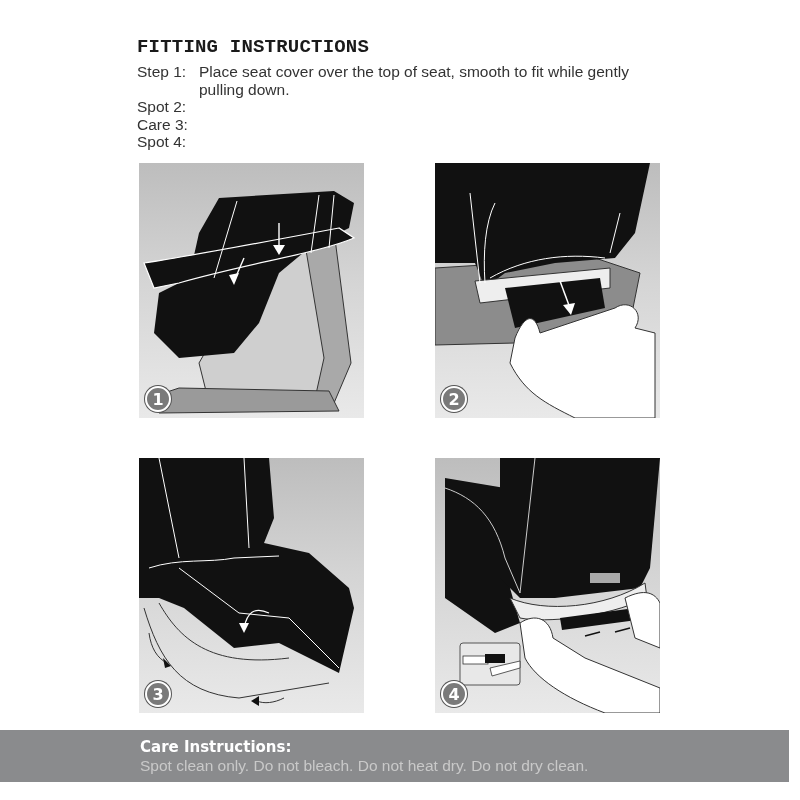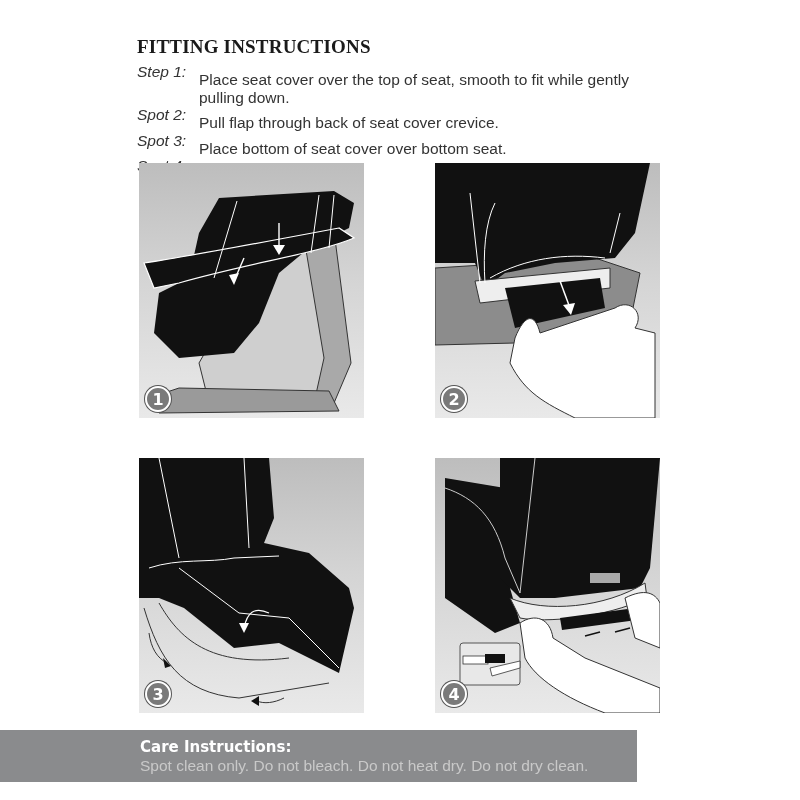--- a/index.html
+++ b/index.html
@@ -1,45 +1,43 @@
 <!DOCTYPE html>
 <html><head>
 <meta charset="utf-8">
 <style>
   html,body{margin:0;padding:0;}
   body{width:800px;height:800px;background:#fff;position:relative;overflow:hidden;font-family:"Liberation Sans",sans-serif;}
-  .title{position:absolute;left:137px;top:36px;font-size:19px;font-weight:bold;color:#1a1a1a;letter-spacing:0.2px;font-family:Liberation Serif, serif;}
+  .title{position:absolute;left:137px;top:36px;font-size:19px;font-weight:bold;color:#1a1a1a;letter-spacing:0.2px;font-family:Liberation Mono, monospace;}
   .steps{position:absolute;left:137px;top:63px;font-size:15.5px;color:#333;line-height:17.5px;font-family:"Liberation Sans",sans-serif;}
   .step-row{display:flex;white-space:nowrap;}
-  .step-label{width:62px;flex:none;font-style:italic;}
-  .step-text{white-space:normal;width:460px;margin-top:8px;}
+  .step-label{width:62px;flex:none;}
+  .step-text{white-space:normal;width:460px;}
   .panel{position:absolute;width:225px;height:255px;overflow:hidden;background:linear-gradient(180deg,#bdbdbd 0%,#d4d4d4 45%,#e9e9e9 100%);}
   .panel svg{position:absolute;left:0;top:0;width:225px;height:255px;}
   .badge{position:absolute;left:6px;bottom:6px;width:22px;height:22px;border-radius:50%;background:#7a7a7a;border:2px solid #fff;box-shadow:0 0 0 1px #555;color:#fff;font-weight:bold;font-size:16px;display:flex;align-items:center;justify-content:center;font-family:"DejaVu Sans",sans-serif;}
-  .care{position:absolute;left:0;top:730px;width:637px;height:52px;background:#8a8b8d;}
+  .care{position:absolute;left:0;top:730px;width:789px;height:52px;background:#8a8b8d;}
   .care-title{position:absolute;left:140px;top:8px;color:#fff;font-weight:bold;font-size:15px;font-family:"DejaVu Sans",sans-serif;}
   .care-text{position:absolute;left:140px;top:27px;color:#c9c9c9;font-size:15.5px;font-family:"Liberation Sans",sans-serif;text-align:center;}
 </style>
 </head>
 <body>
 
 <div class="title">FITTING INSTRUCTIONS</div>
 
 <div class="steps">
   <div class="step-row">
     <span class="step-label">Step  1:</span>
     <span class="step-text">Place seat cover over the top of seat, smooth to fit while gently pulling down.</span>
   </div>
   <div class="step-row">
     <span class="step-label">Spot 2:</span>
-    <span class="step-text">Pull flap through back of seat cover crevice.</span>
   </div>
   <div class="step-row">
-    <span class="step-label">Spot 3:</span>
-    <span class="step-text">Place bottom of seat cover over bottom seat.</span>
+    <span class="step-label">Care 3:</span>
   </div>
   <div class="step-row">
     <span class="step-label">Spot 4:</span>
   </div>
 </div>
 
 <div class="panel" style="left:139px;top:163px;">
   <svg viewBox="0 0 225 255">
     <path d="M130 78 L188 70 L200 190 L190 240 L70 240 L60 200 Z" fill="#cfcfcf" stroke="#333" stroke-width="1"></path>
     <path d="M165 75 L195 68 L212 200 L195 240 L175 240 L185 195 Z" fill="#a9a9a9" stroke="#333" stroke-width="1"></path>

